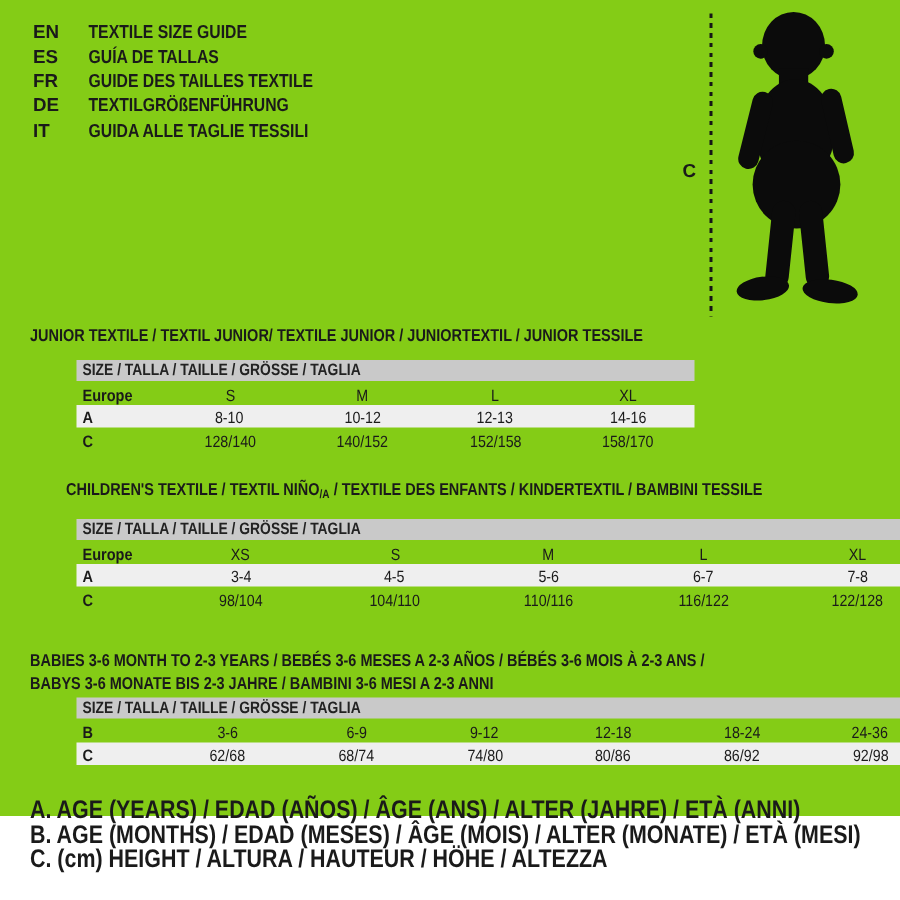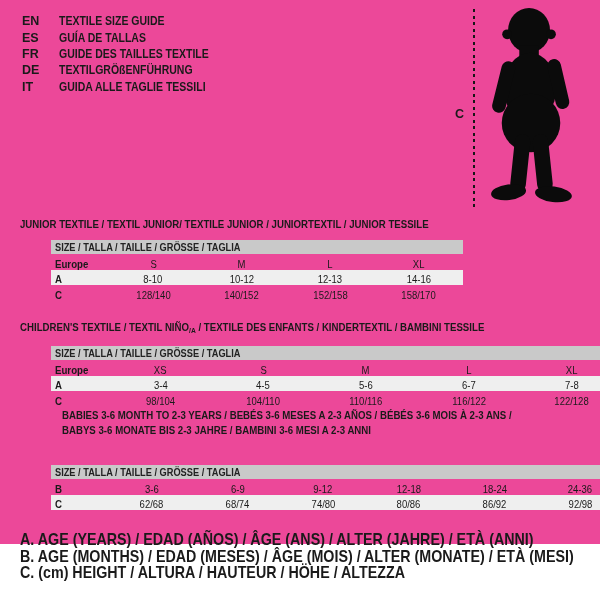--- a/index.html
+++ b/index.html
@@ -2,21 +2,21 @@
 <html><head>
 <meta charset="utf-8">
 <style>
   html,body { margin:0; padding:0; }
   body {
     width:600px; height:600px; background:#ffffff;
     font-family:"Liberation Sans", sans-serif;
     color:#1a1a1a;
     overflow:hidden;
   }
-  .sheet { position:relative; width:600px; height:544px; background:#ec4899; }
+  .sheet { position:relative; width:600px; height:544px; background:#84cc16; }
 
   
   .cond { display:inline-block; transform:scaleX(0.84); transform-origin:left center; white-space:nowrap; }
   .sx-l { display:inline-block; transform:scaleX(0.88); transform-origin:left center; white-space:nowrap; }
   .sx-c { display:inline-block; transform:scaleX(0.88); transform-origin:center center; white-space:nowrap; }
 
   
   .lang-list { position:absolute; left:22px; top:13px; font-size:12.5px; font-weight:bold; }
   .lang-row { display:flex; height:16.4px; align-items:center; }
   .lang-code { width:37px; }
@@ -25,22 +25,22 @@
   .baby-svg { position:absolute; left:481px; top:5px; }
   .dash-line {
     position:absolute; left:473px; top:9px; width:2px; height:202px;
     background:repeating-linear-gradient(to bottom, #161616 0px, #161616 3px, transparent 3px, transparent 6.5px);
   }
   .c-label { position:absolute; left:455px; top:107px; font-size:12.5px; font-weight:bold; }
 
   
   .section-title { position:absolute; left:20px; font-size:11.5px; font-weight:bold; line-height:15px; }
   #junior-title   { top:217px;text-align:center; }
-  #children-title { top:320px; }
-  #babies-title   { top:408px;margin-left:42px; }
+  #children-title { top:320px;margin-left:24px; }
+  #babies-title   { top:434px; }
   .sub { font-size:8px; vertical-align:-2px; }
 
   
   .size-table { position:absolute; left:15px;margin-left:36px; }
   #junior-table   { top:240px; width:412px; }
   #children-table { top:346px; width:572px; }
   #babies-table   { top:465px; width:572px; }
 
   .band {
     height:14px; background:#c9c9c9; display:flex; align-items:center;

